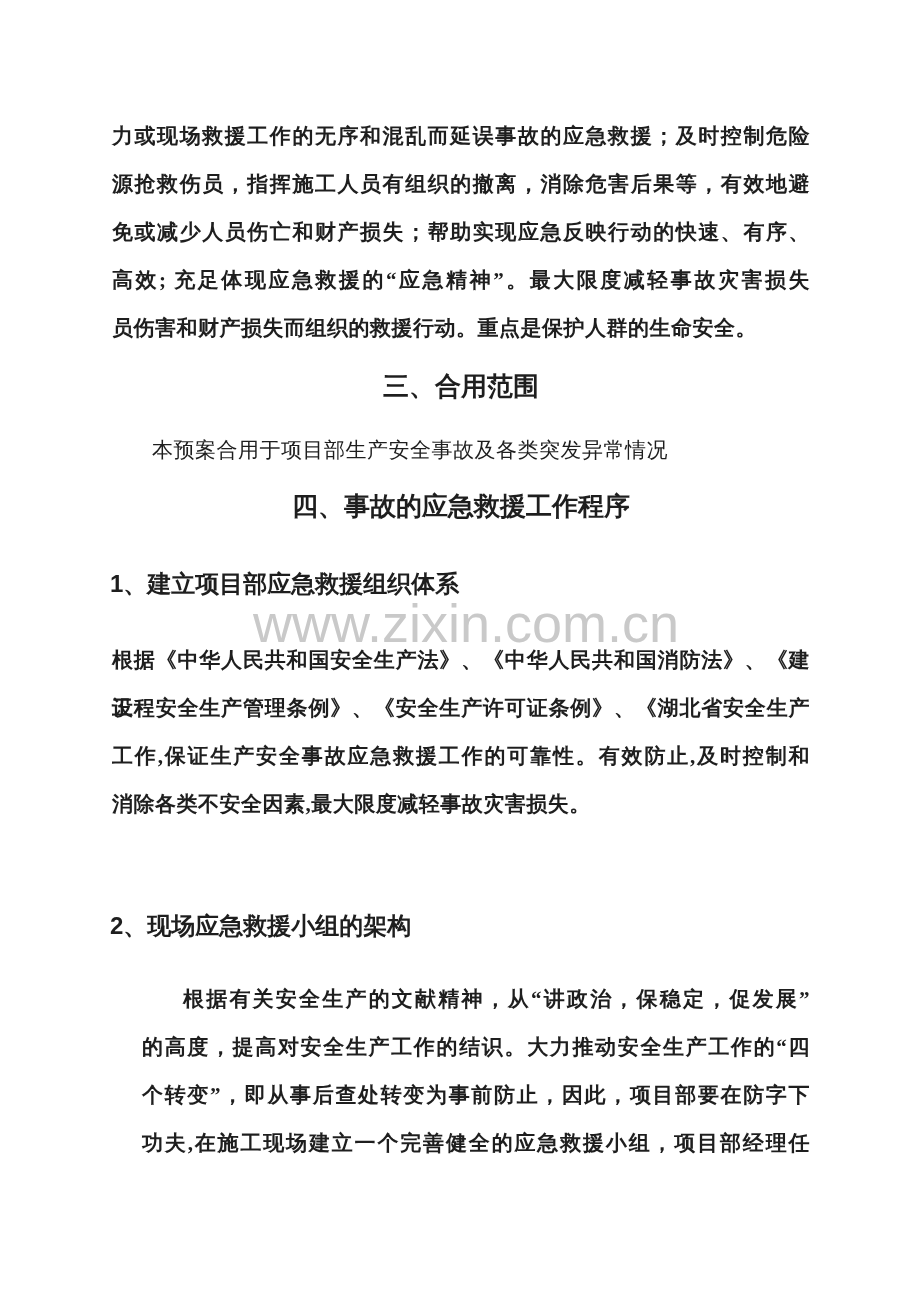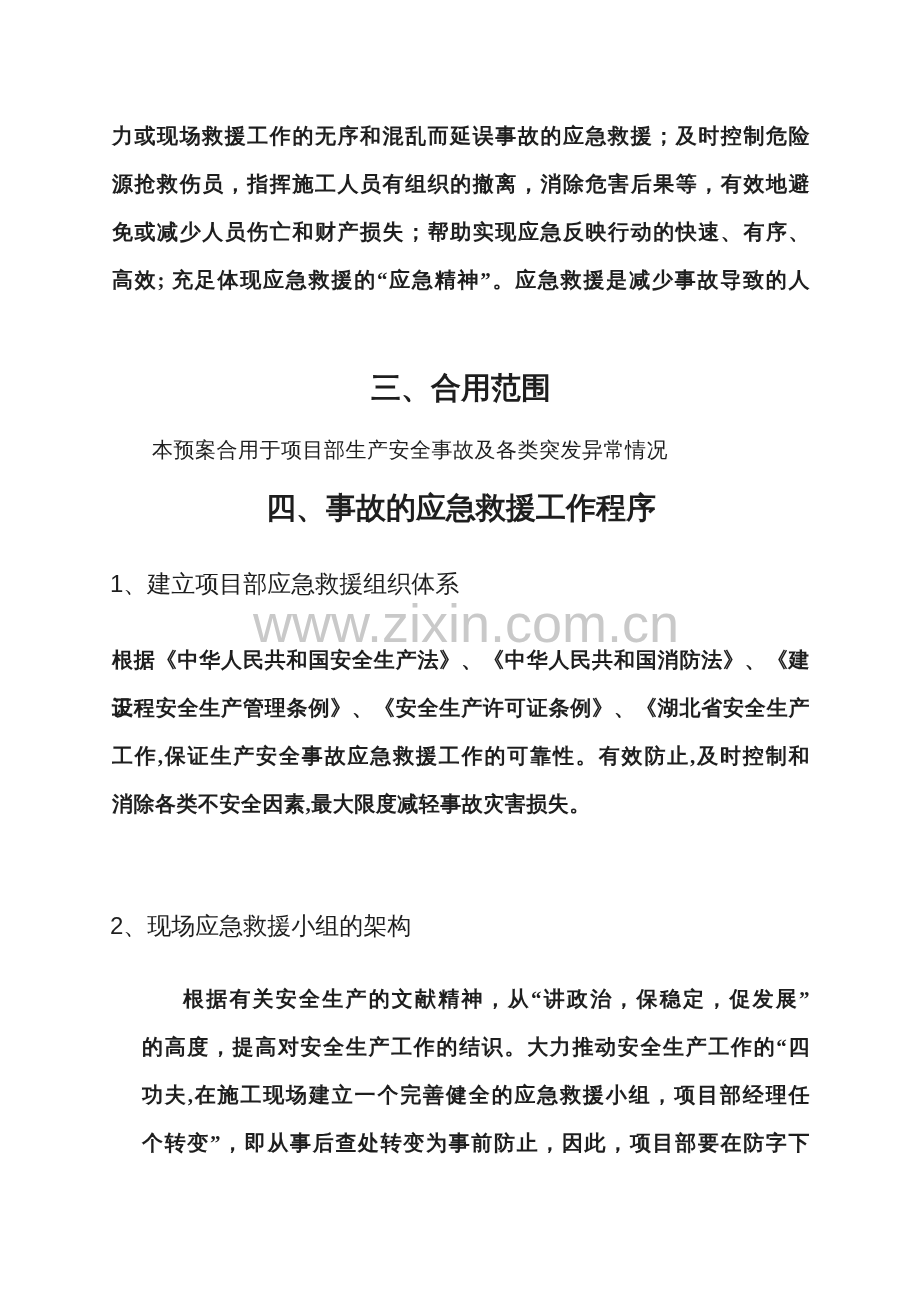--- a/index.html
+++ b/index.html
@@ -28,31 +28,31 @@
 
   .para-intro  { left: 112px; top: 112px;  width: 698px; }
   .para-basis  { left: 112px; top: 636px;  width: 698px; }
   .para-team   { left: 142px; top: 975px;  width: 668px; }
   .para-team .first { text-indent: 41px; }
 
   .h-center {
     left: 112px; width: 698px;
     text-align: center;
     font-weight: bold;
-    font-size: 30px;
+    font-size: 26px;
     line-height: 40px;
-    font-family: Liberation Sans, sans-serif;
+    font-family: Liberation Mono, monospace;
   }
   .h-scope     { top: 368px; }
   .h-procedure { top: 488px; }
 
   .h-left {
     left: 110px; width: 700px;
     text-align: left;
-    font-weight: normal;
+    font-weight: bold;
     font-size: 24px;
     line-height: 36px;
     font-family: "Liberation Sans", "DejaVu Sans", sans-serif;
   }
   .h-sub1 { top: 566px; }
   .h-sub2 { top: 908px; }
 
   .para-scope {
     left: 152px; top: 434px; width: 640px;
     font-size: 21px;
@@ -79,21 +79,22 @@
 <body>
 
 <div class="page">
 
   <div class="block watermark">www.zixin.com.cn</div>
 
   <div class="block para para-intro layer-text">
     <div class="line just">力或现场救援工作的无序和混乱而延误事故的应急救援；及时控制危险</div>
     <div class="line just">源抢救伤员，指挥施工人员有组织的撤离，消除危害后果等，有效地避</div>
     <div class="line just">免或减少人员伤亡和财产损失；帮助实现应急反映行动的快速、有序、</div>
-    <div class="line just">高效; 充足体现应急救援的“应急精神”。应急救援是减少事故导致的人</div>
+    <div class="line just">高效; 充足体现应急救援的“应急精神”。最大限度减轻事故灾害损失</div>
+    <div class="line last">员伤害和财产损失而组织的救援行动。重点是保护人群的生命安全。</div>
   </div>
 
   <div class="block h-center h-scope layer-text">三、合用范围</div>
 
   <div class="block para-scope layer-text">本预案合用于项目部生产安全事故及各类突发异常情况</div>
 
   <div class="block h-center h-procedure layer-text">四、事故的应急救援工作程序</div>
 
   <div class="block h-left h-sub1 layer-text">1、建立项目部应急救援组织体系</div>
 
@@ -102,17 +103,17 @@
     <div class="line just">工程安全生产管理条例》、《安全生产许可证条例》、《湖北省安全生产</div>
     <div class="line just">工作,保证生产安全事故应急救援工作的可靠性。有效防止,及时控制和</div>
     <div class="line last">消除各类不安全因素,最大限度减轻事故灾害损失。</div>
   </div>
 
   <div class="block h-left h-sub2 layer-text">2、现场应急救援小组的架构</div>
 
   <div class="block para para-team layer-text">
     <div class="line just first">根据有关安全生产的文献精神，从“讲政治，保稳定，促发展”</div>
     <div class="line just">的高度，提高对安全生产工作的结识。大力推动安全生产工作的“四</div>
+    <div class="line just">个转变”，即从事后查处转变为事前防止，因此，项目部要在防字下</div>
     <div class="line just">功夫,在施工现场建立一个完善健全的应急救援小组，项目部经理任</div>
-    <div class="line just">个转变”，即从事后查处转变为事前防止，因此，项目部要在防字下</div>
   </div>
 
 </div>
 
 </body></html>

